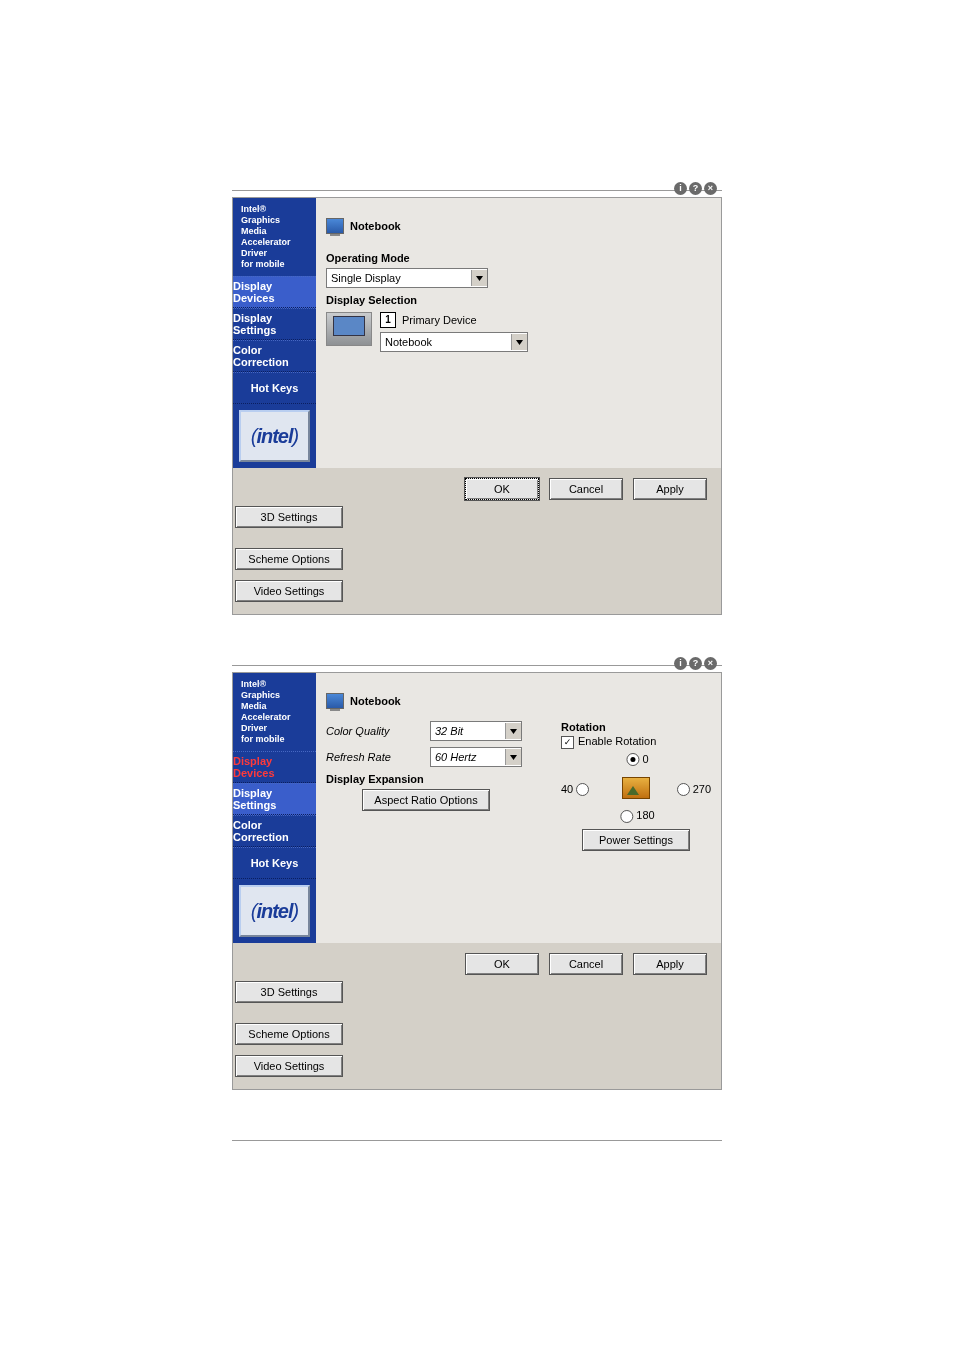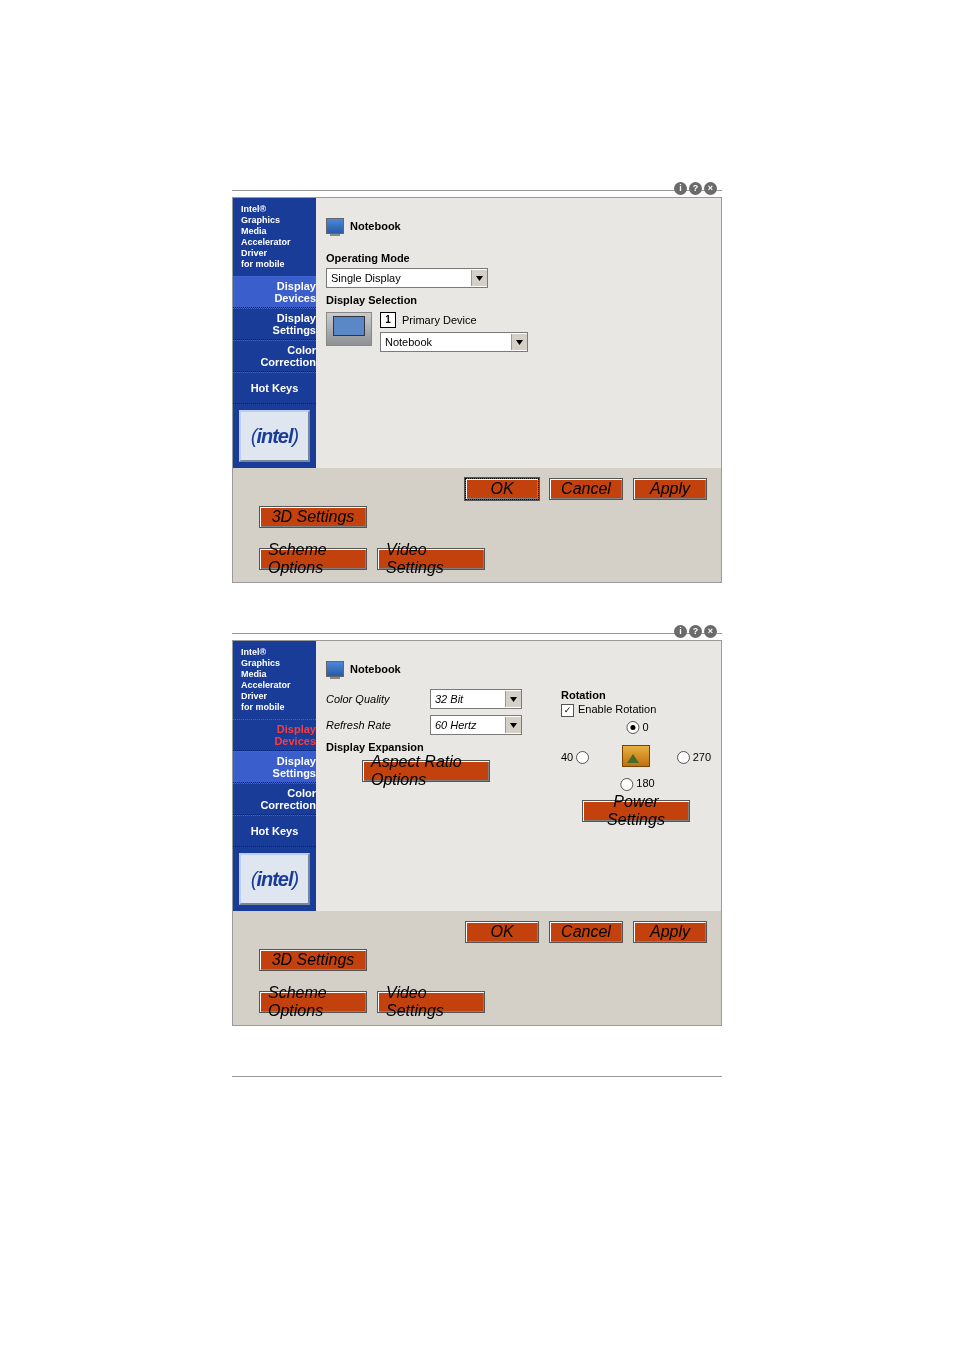--- a/index.html
+++ b/index.html
@@ -70,21 +70,20 @@
     display: flex;
     align-items: center;
     justify-content: center;
     font-size: 11px;
     font-weight: bold;
     color: #fff;
     border-top: 1px dotted #4768c3;
     border-bottom: 1px dotted #0a1e60;
     background: #1a3c99;
     cursor: pointer;
-    text-align: right;
   }
   .sidebar-item.active {
     background: #3a5ecb;
   }
   .sidebar-item.sel {
     color: #ff3a3a;
   }
   .intel-logo-box {
     flex: 0 0 auto;
     height: 48px;
@@ -191,48 +190,48 @@
     border: 1px solid #000;
     background: #fff;
     font-size: 10px;
     line-height: 14px;
     text-align: center;
     font-weight: bold;
   }
   .btn {
     height: 20px;
     padding: 0 8px;
-    background: #c2410c;
+    background: #e5e5e5;
     border: 1px solid #555;
     box-shadow: inset 1px 1px 0 #fff, inset -1px -1px 0 #808080;
-    font-size: 16px;
+    font-size: 11px;
     display: inline-flex;
     align-items: center;
     justify-content: center;
     cursor: pointer;
-    font-style: italic;
   }
   .btn.default {
     border: 1px dotted #000;
     outline: 1px solid #555;
   }
   .button-bar {
     display: flex;
     gap: 10px;
     justify-content: flex-end;
     padding: 10px 14px 0 0;
     background: #d4d0c8;
   }
   .button-bar .btn { width: 56px; }
   .lower {
-    padding: 6px 10px 12px 26px;
+    padding: 6px 10px 12px 2px;
     background: #d4d0c8;
     display: flex;
     flex-wrap: wrap;
     gap: 10px;
+    flex-direction: column;
   }
   .lower .btn { width: 90px; }
   .kv-row {
     display: flex;
     align-items: center;
     margin-bottom: 6px;
     gap: 8px;
     font-style: italic;
   }
   .kv-row .label { width: 96px; font-size: 11px; }

